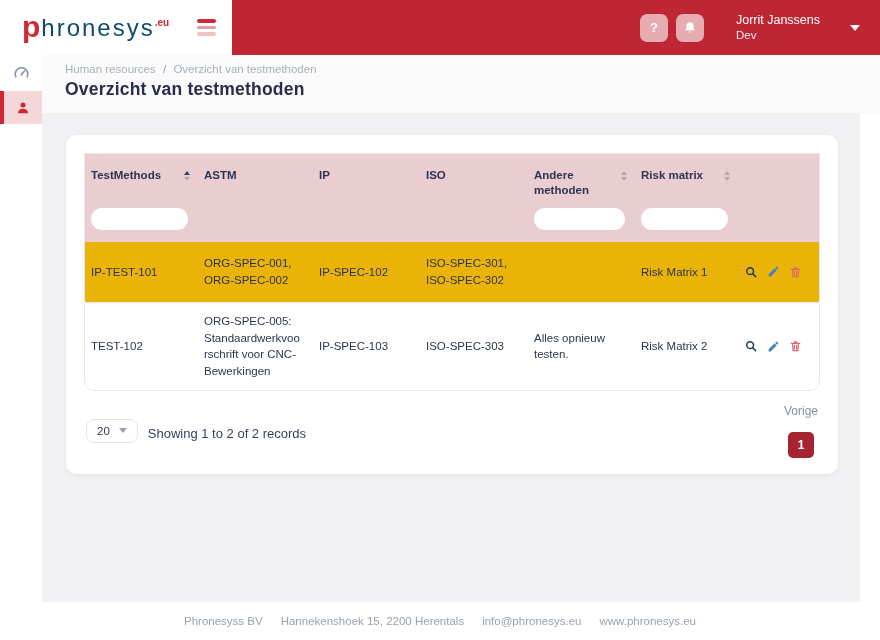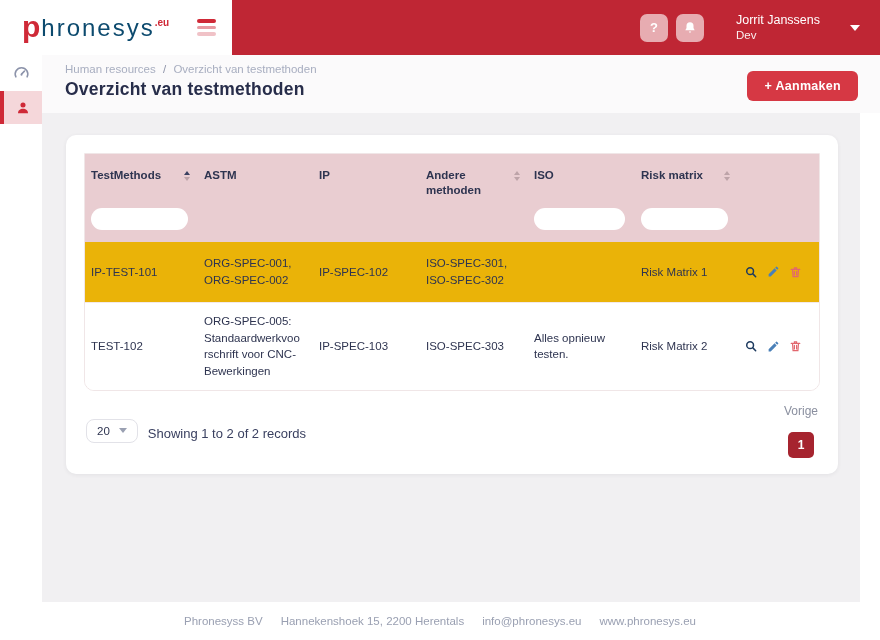--- a/index.html
+++ b/index.html
@@ -166,21 +166,20 @@
       </span>
     </div>
   </div>
   <div class="sub-main">
     <div class="breadcrumb">
       <span class="crumb">Human resources</span>
       <span class="sep">/</span>
       <span class="crumb">Overzicht van testmethoden</span>
     </div>
     <div class="page-title">Overzicht van testmethoden</div>
-    <button class="create-btn">+ Aanmaken</button>
   </div>
 </div>
 
 <div class="content">
   <div class="card">
     <div class="table-wrap">
 
       <div class="thead">
         <div class="grid-row">
           <div class="th-cell">
@@ -190,28 +189,28 @@
                 <span class="tri-down"></span>
               </span>
           </div>
           <div class="th-cell">
             <span class="th-label">ASTM</span>
           </div>
           <div class="th-cell">
             <span class="th-label">IP</span>
           </div>
           <div class="th-cell">
+            <span class="th-label">ISO</span>
+          </div>
+          <div class="th-cell">
             <span class="th-label">Andere methoden</span>
             <span class="sorter">
                 <span class="tri-up"></span>
                 <span class="tri-down"></span>
               </span>
-          </div>
-          <div class="th-cell">
-            <span class="th-label">ISO</span>
           </div>
           <div class="th-cell">
             <span class="th-label">Risk matrix</span>
             <span class="sorter">
                 <span class="tri-up"></span>
                 <span class="tri-down"></span>
               </span>
           </div>
           <div class="th-cell"></div>
         </div>

